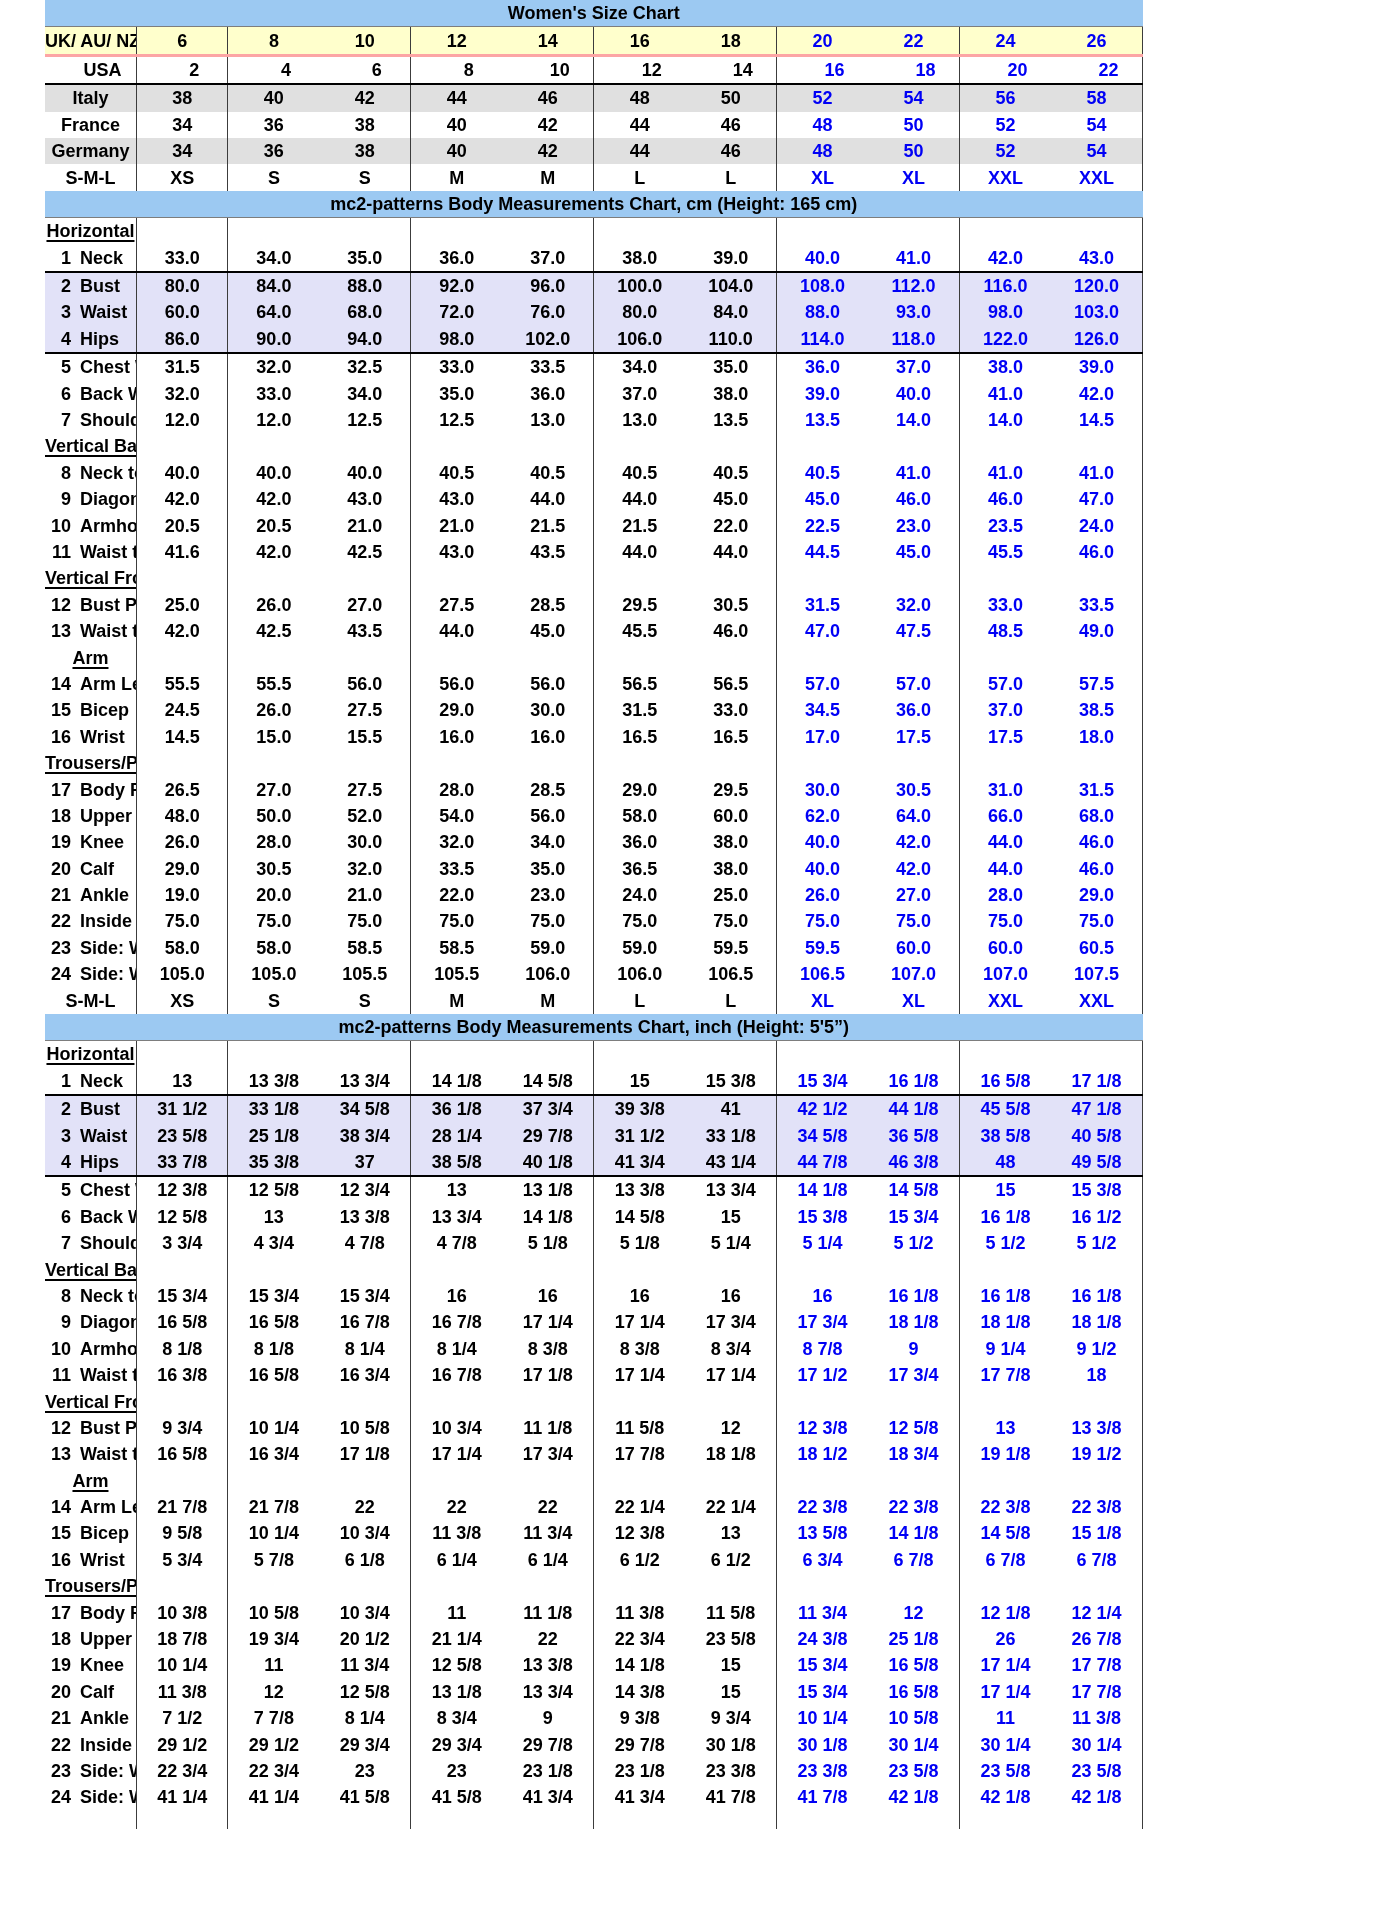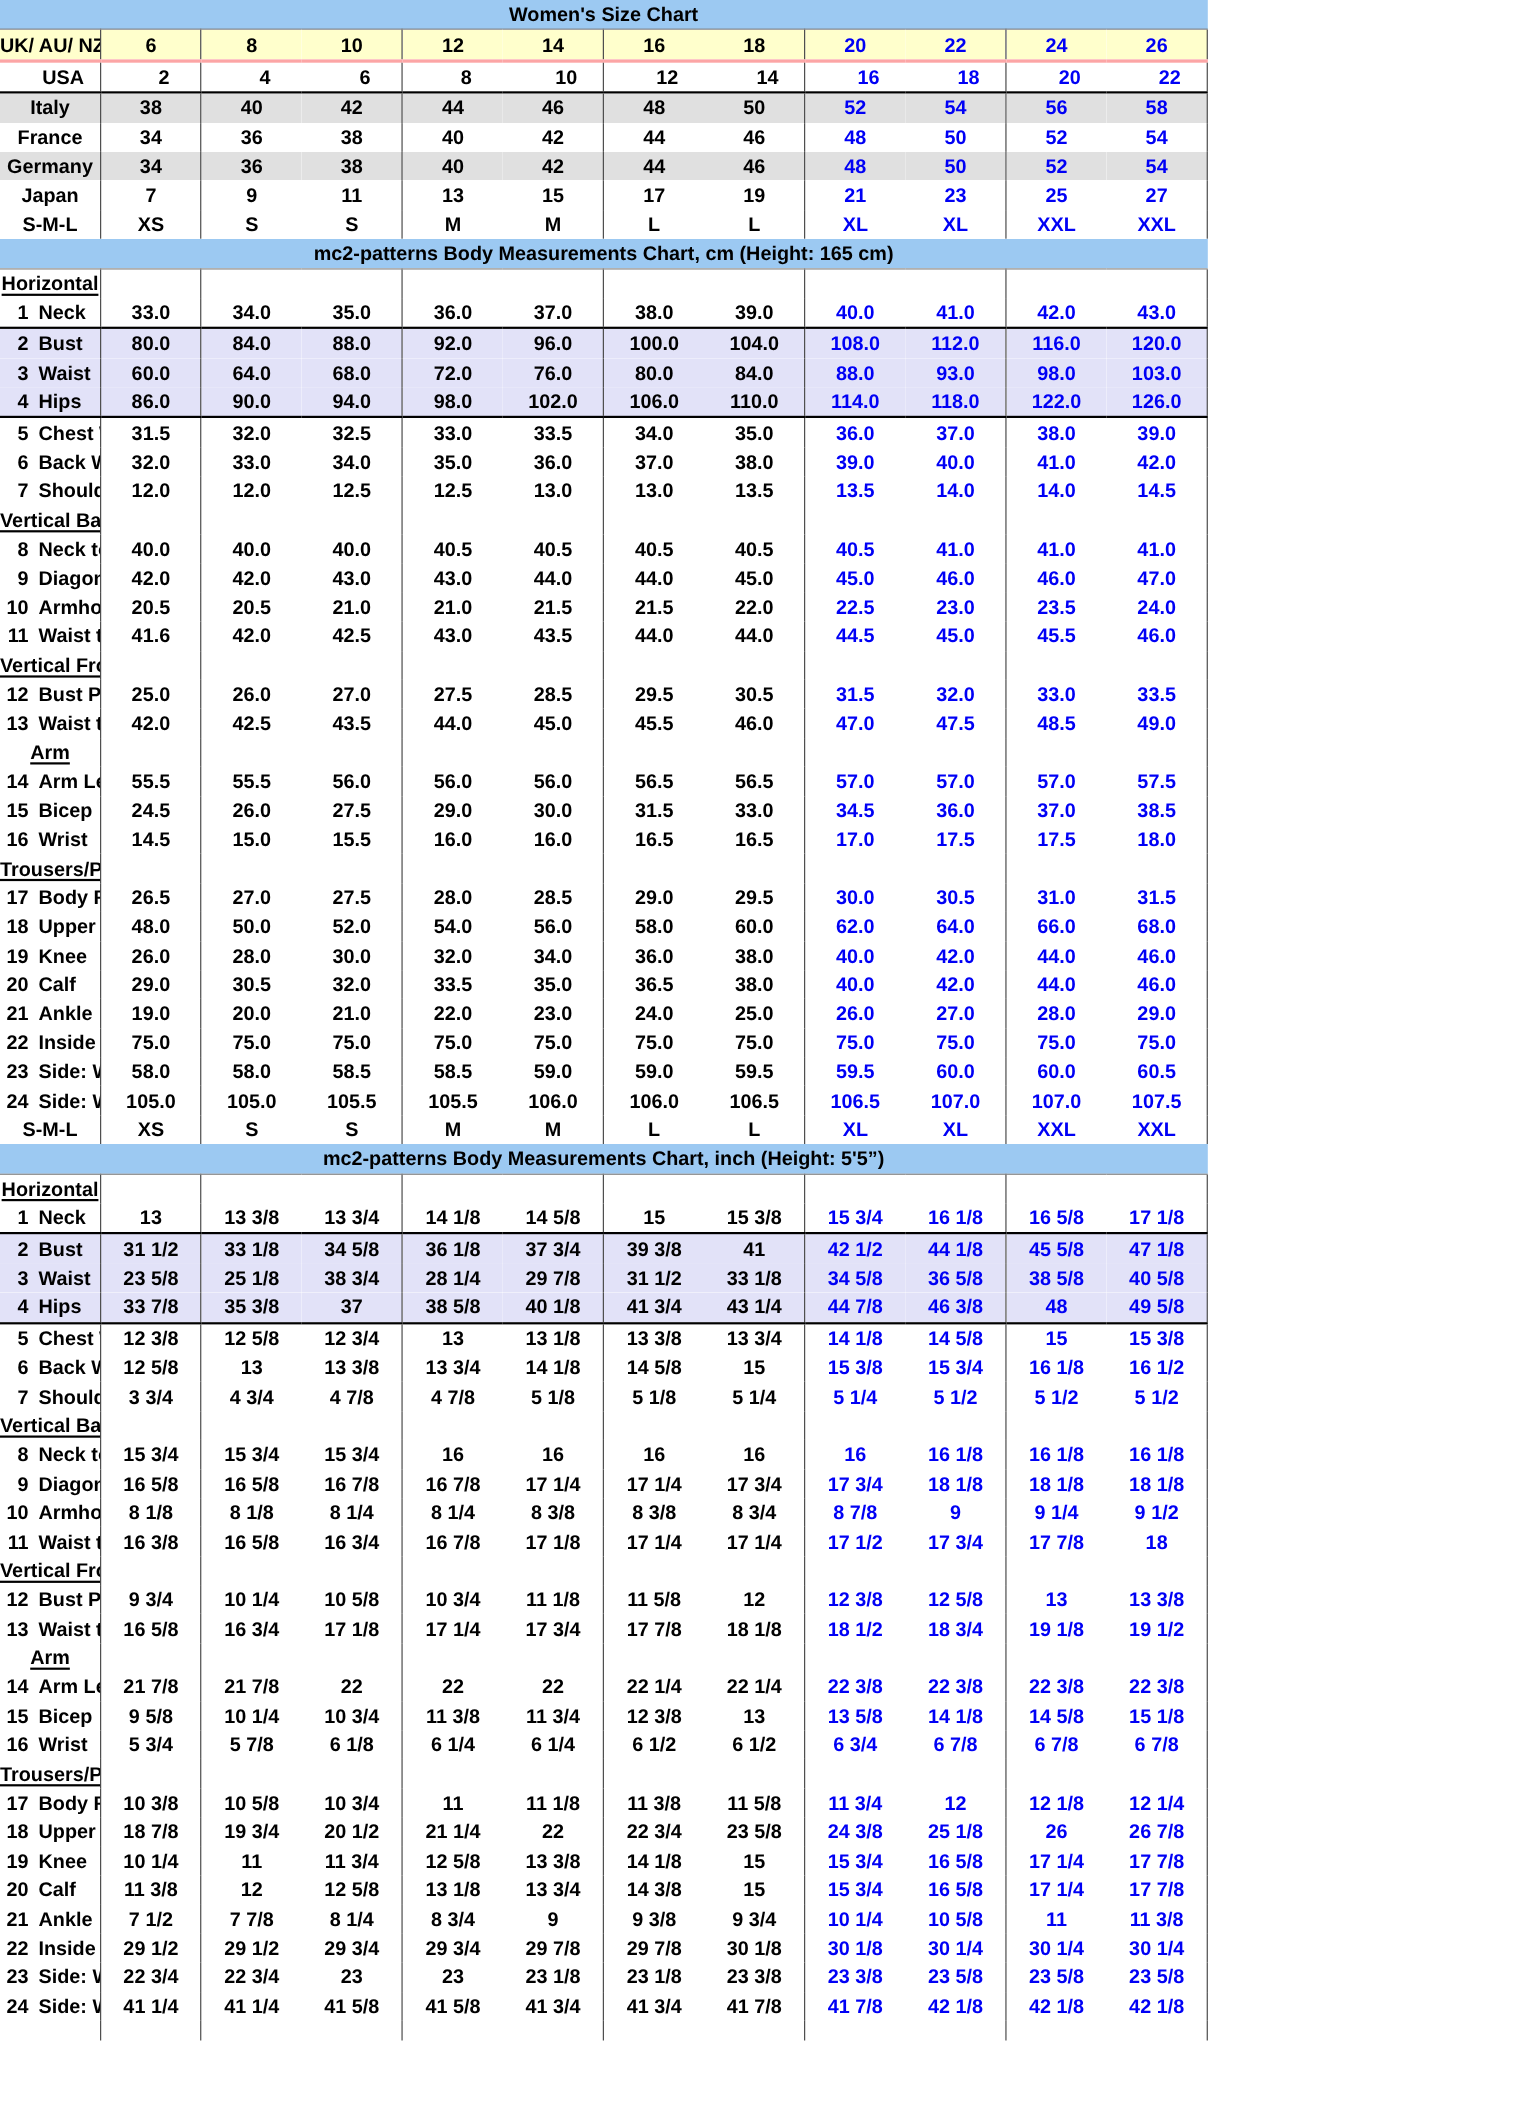--- a/index.html
+++ b/index.html
@@ -4,21 +4,21 @@
 <style>
   :root{
     --hdrbg:#9CC9F2; --yellow:#FFFFCC; --grey:#E0E0E0; --hl:#E2E2F8;
     --blue:#0000F5; --line:#3c3c3c;
   }
   html,body{margin:0;padding:0;}
   body{
     width:1393px;height:1921px;background:#fff;color:#000;
     font-family:"Liberation Sans","DejaVu Sans",sans-serif;font-weight:bold;
   }
-  table{border-collapse:collapse;table-layout:fixed;width:1098px;}
+  table{border-collapse:collapse;table-layout:fixed;width:1098px;margin-left:45px;}
   td{
     height:26.4px;padding:0;font-size:18px;line-height:26px;
     vertical-align:middle;overflow:hidden;white-space:nowrap;
   }
   td.hdr{background:var(--hdrbg);text-align:center;border-bottom:1px solid #7d7d7d;}
   tr.yellow>td{background:var(--yellow);}
   tr.grey>td{background:var(--grey);}
   tr.hl>td{background:var(--hl);}
   tr.bb1>td{border-bottom:3px solid #fca5a5;}
   tr.bb2>td{border-bottom:2px solid #000;padding-left:24px;}
@@ -106,34 +106,20 @@
           <td class="v">40</td>
           <td class="v gb">42</td>
           <td class="v">44</td>
           <td class="v gb">46</td>
           <td class="v blu">48</td>
           <td class="v gb blu">50</td>
           <td class="v blu">52</td>
           <td class="v gb blu">54</td>
         </tr>
         <tr>
-          <td class="lab c">Japan</td>
-          <td class="v gb">7</td>
-          <td class="v">9</td>
-          <td class="v gb">11</td>
-          <td class="v">13</td>
-          <td class="v gb">15</td>
-          <td class="v">17</td>
-          <td class="v gb">19</td>
-          <td class="v blu">21</td>
-          <td class="v gb blu">23</td>
-          <td class="v blu">25</td>
-          <td class="v gb blu">27</td>
-        </tr>
-        <tr>
           <td class="lab c">S-M-L</td>
           <td class="v gb">XS</td>
           <td class="v">S</td>
           <td class="v gb">S</td>
           <td class="v">M</td>
           <td class="v gb">M</td>
           <td class="v">L</td>
           <td class="v gb">L</td>
           <td class="v blu">XL</td>
           <td class="v gb blu">XL</td>

